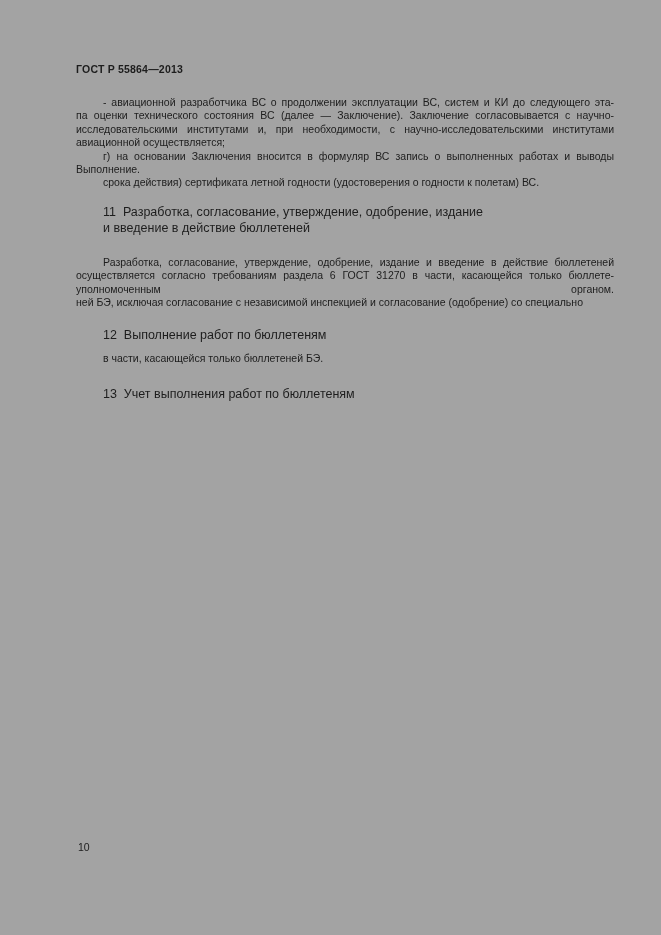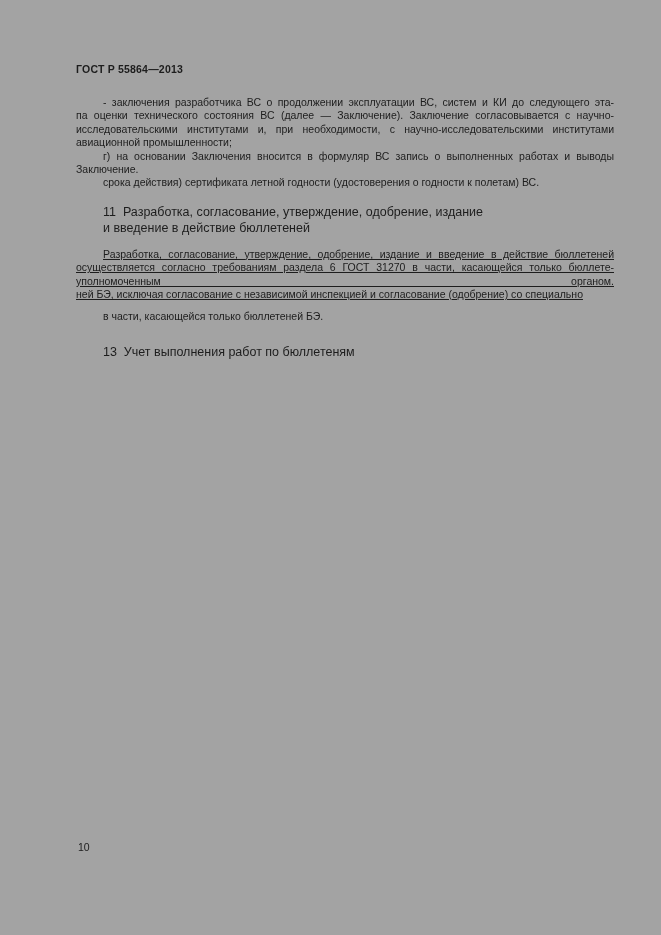--- a/index.html
+++ b/index.html
@@ -39,68 +39,71 @@
   .para .tl:first-child { text-indent: 27px; }
   .heading {
     font-size: 12.5px;
     font-weight: normal;
     line-height: 16px;
     padding-left: 27px;
   }
   .heading .tl { text-align: left; }
   .mt-para1   { margin-top: 20px; }
   .mt-h11     { margin-top: 14px; }
-  .mt-p11     { margin-top: 12px; text-decoration: underline; }
+  .mt-p11     { margin-top: 20px; }
   .mt-h12     { margin-top: 18px; }
   .mt-p12     { margin-top: 9px; }
   .mt-h13     { margin-top: 20px; }
   .mt-p13     { margin-top: 8px; }
   .page-number {
     position: absolute;
     left: 78px; top: 841px;
     font-size: 10.5px;
     line-height: 13px;
   }
 </style>
 </head>
 <body>
 
 <div class="page">
   <div class="margins">
 
     <div class="doc-header">ГОСТ Р 55864—2013</div>
 
     <div class="para mt-para1">
-        <div class="tl">- заключения разработчика ВС о продолжении эксплуатации ВС, систем и КИ до следующего эта-</div>
+        <div class="tl">- авиационной разработчика ВС о продолжении эксплуатации ВС, систем и КИ до следующего эта-</div>
         <div class="tl">па оценки технического состояния ВС (далее — Заключение). Заключение согласовывается с научно-</div>
         <div class="tl">исследовательскими институтами и, при необходимости, с научно-исследовательскими институтами</div>
-        <div class="tl">авиационной промышленности;</div>
+        <div class="tl">авиационной осуществляется;</div>
       </div>
 
     <div class="para">
         <div class="tl">г) на основании Заключения вносится в формуляр ВС запись о выполненных работах и выводы</div>
-        <div class="tl">Заключение.</div>
+        <div class="tl">Выполнение.</div>
       </div>
 
     <div class="para">
         <div class="tl">срока действия) сертификата летной годности (удостоверения о годности к полетам) ВС.</div>
       </div>
 
     <div class="heading mt-h11">
         <div class="tl">11&nbsp; Разработка, согласование, утверждение, одобрение, издание</div>
         <div class="tl">и введение в действие бюллетеней</div>
       </div>
 
     <div class="para mt-p11">
         <div class="tl">Разработка, согласование, утверждение, одобрение, издание и введение в действие бюллетеней</div>
         <div class="tl">осуществляется согласно требованиям раздела 6 ГОСТ 31270 в части, касающейся только бюллете-</div>
         <div class="tl">уполномоченным органом.</div>
         <div class="tl">ней БЭ, исключая согласование с независимой инспекцией и согласование (одобрение) со специально</div>
       </div>
 
+    <div class="heading mt-h12">
+        <div class="tl">12&nbsp; Выполнение работ по бюллетеням</div>
+      </div>
 
     <div class="para mt-p12">
         <div class="tl">в части, касающейся только бюллетеней БЭ.</div>
       </div>
 
     <div class="heading mt-h13">
         <div class="tl">13&nbsp; Учет выполнения работ по бюллетеням</div>
       </div>
 
 

